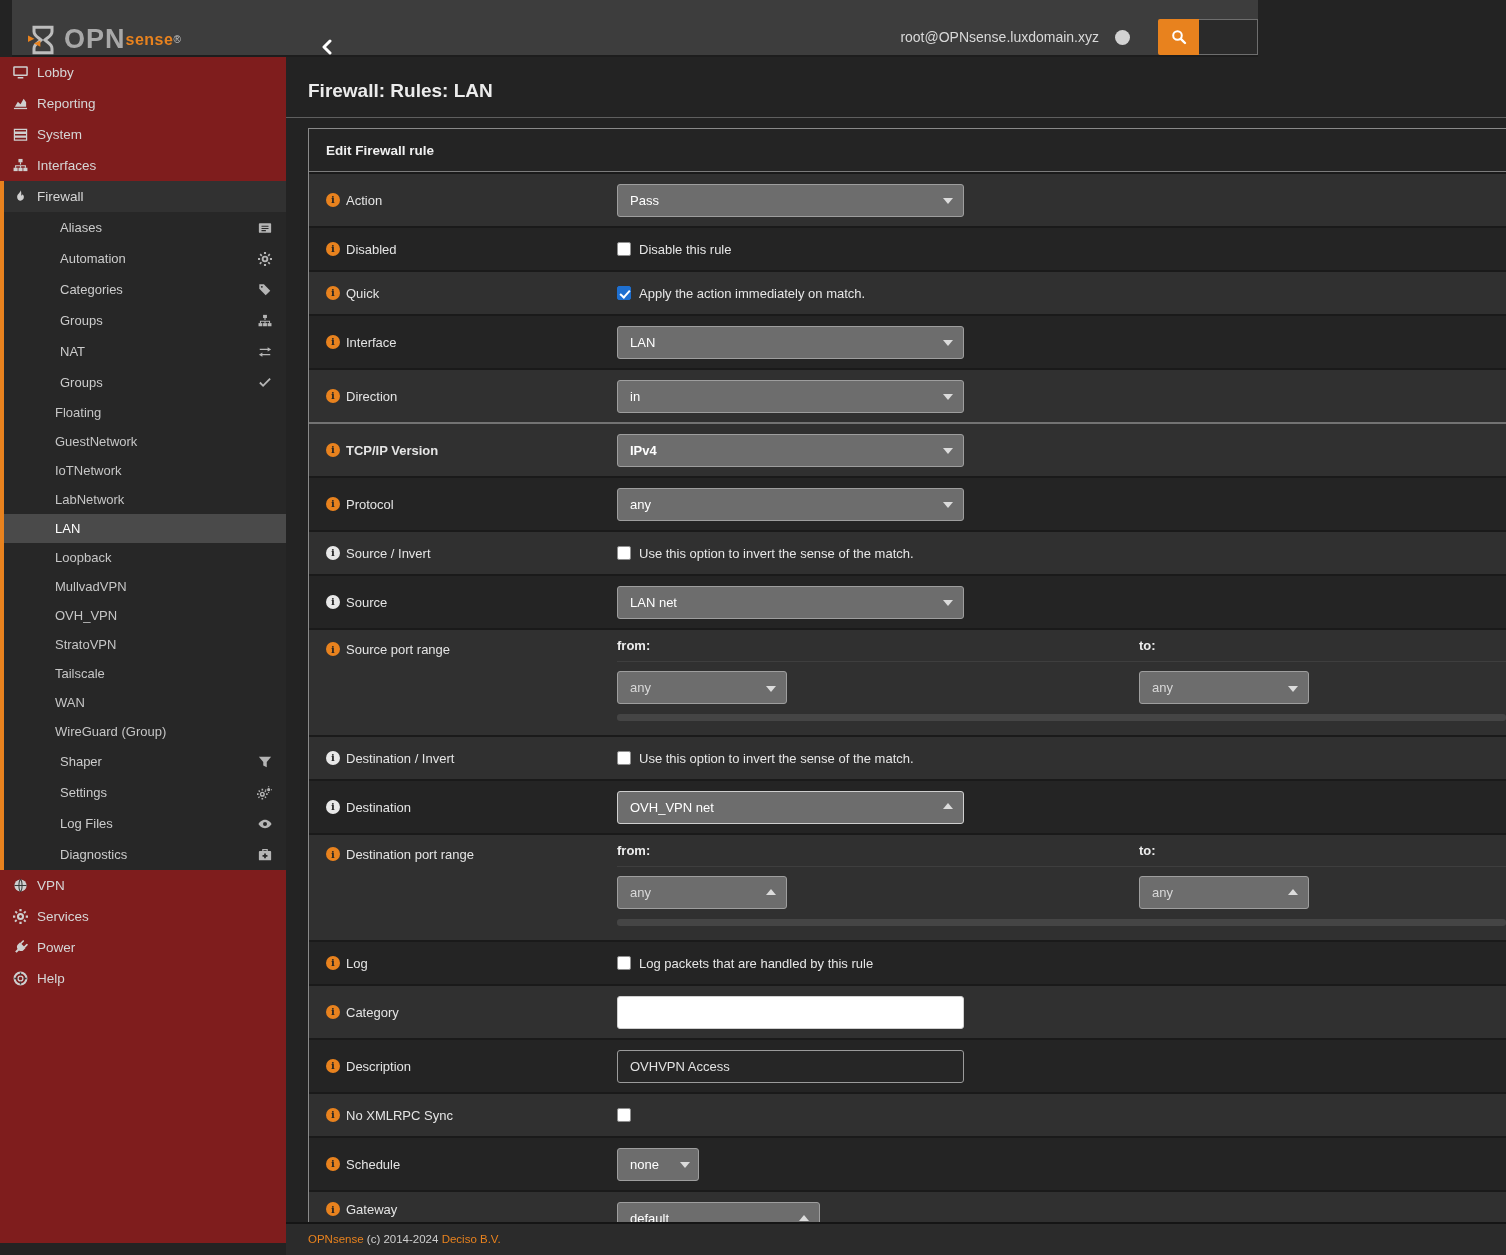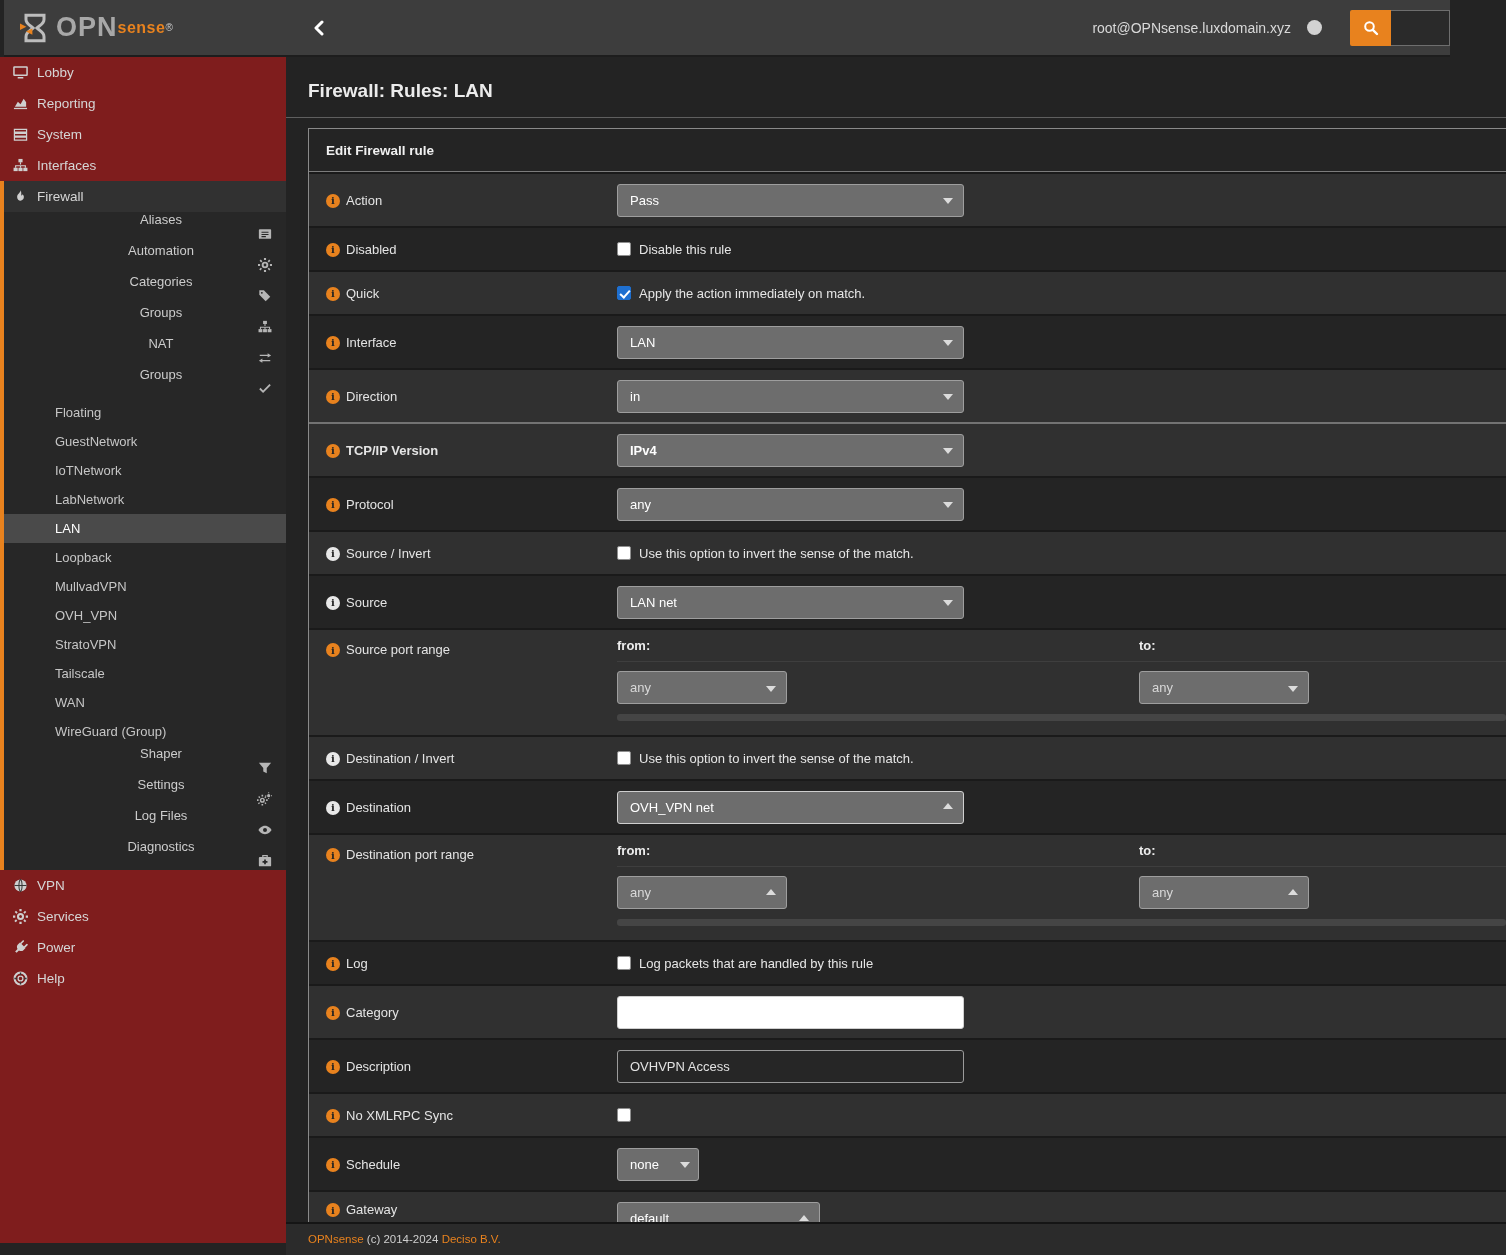--- a/index.html
+++ b/index.html
@@ -1,22 +1,22 @@
 <!DOCTYPE html>
 <html><head>
 <meta charset="utf-8">
 <style>
   * { margin:0; padding:0; box-sizing:border-box; }
   html,body { width:1506px; height:1255px; overflow:hidden; background:#232323;
               font-family:"Liberation Sans", sans-serif; }
   .nowrap { white-space:nowrap; }
 
   
-  .topbar { position:absolute; top:0; left:4px; width:1446px; height:57px; background:#3d3d3d;
-            border-bottom:2px solid #1d1d1d; display:flex; align-items:center; z-index:30; }
+  .topbar { position:absolute; top:0; left:12px; width:1246px; height:57px; background:#3d3d3d;
+            border-bottom:2px solid #1d1d1d; display:flex; align-items:flex-end; z-index:30; }
   .brand { width:286px; display:flex; align-items:center; padding-left:16px; }
   .logo-mark { margin-right:6px; }
   .logo-opn { font-size:27px; font-weight:700; color:#a8a8a8; letter-spacing:1px; }
   .logo-sense { font-size:16px; font-weight:700; color:#e8821e; letter-spacing:.5px; }
   .logo-reg { font-size:10px; color:#c9c9c9; vertical-align:top; }
   .collapse-btn { margin-left:22px; color:#fff; cursor:pointer; display:flex; }
   .topbar-right { margin-left:auto; display:flex; align-items:center; }
   .topbar-user { color:#d9d9d9; font-size:14px; margin-right:16px; }
   .status-dot { width:15px; height:15px; border-radius:50%; background:#d2d2d2; margin-right:28px; }
   .search-btn { width:41px; height:36px; background:#e8821e; border-radius:2px 0 0 2px;
@@ -26,22 +26,22 @@
 
   
   .sidebar { position:absolute; top:57px; left:0; bottom:12px; width:286px; background:#7f1d1d; z-index:20; }
   .nav-item { height:31px; display:flex; align-items:center; padding-left:13px;
               color:#d6d6d6; font-size:13.5px; cursor:pointer; }
   .nav-item .ico { width:24px; display:flex; align-items:center; color:#cfcfcf; }
   .fw-block { border-left:4px solid #e8821e; }
   .fw-block .nav-item { padding-left:9px; }
   .fw-head { background:#313131; }
   .submenu { background:#272727; }
-  .sub-item { height:31px; display:flex; align-items:center; padding-left:32px;
-              color:#cccccc; font-size:13px; cursor:pointer;flex-direction:column; }
+  .sub-item { height:31px; display:flex; align-items:center; padding-left:56px;
+              color:#cccccc; font-size:13px; cursor:pointer; }
   .sub-item .right-ico { margin-left:auto; margin-right:14px; color:#b5b5b5; display:flex; }
   .sub2-item { height:29px; display:flex; align-items:center; padding-left:51px;
                color:#c6c6c6; font-size:13px; cursor:pointer; }
   .sub2-item.active { background:#4a4a4a; color:#ffffff; }
 
   
   .content { position:absolute; top:57px; left:286px; right:0; bottom:0; background:#232323; }
   .page-title { font-size:19px; font-weight:700; color:#ececec; padding:23px 0 15px 22px; }
   .title-hr { border-bottom:1px solid #5f5f5f; }
   .panel { margin:10px 0 0 22px; border:1px solid #8a8a8a; border-right:none; }
@@ -52,21 +52,21 @@
   .row { display:flex; border-top:2px solid #1a1a1a; }
   .row:first-of-type { border-top:none; }
   .row.a { background:#303030; }
   .row.b { background:#242424; }
   .row-select { height:54px; align-items:center; }
   .row-check  { height:44px; align-items:center; }
   .row-port   { height:107px; align-items:flex-start; }
   .row-cut    { height:72px; align-items:flex-start; }
   .row-cut .lbl, .row-cut .fld { margin-top:10px; }
   .row-port .lbl { margin-top:12px; }
-  .lbl { width:308px; flex:0 0 308px; display:flex; align-items:flex-end; padding-left:17px;
+  .lbl { width:308px; flex:0 0 308px; display:flex; align-items:flex-start; padding-left:17px;
          color:#e4e4e4; font-size:13px; }
   .fld { flex:1 1 auto; display:flex; align-items:center; min-width:0; }
 
   .info { width:14px; height:14px; border-radius:50%; margin-right:6px; flex:0 0 14px;
           display:inline-flex; align-items:center; justify-content:center; cursor:pointer; }
   .info::after { content:"i"; font-family:"DejaVu Serif", serif; font-weight:700;
                  font-size:10px; color:#232323; }
   .ico-orange { background:#e8821e; }
   .ico-white  { background:#e8e8e8; }
 

